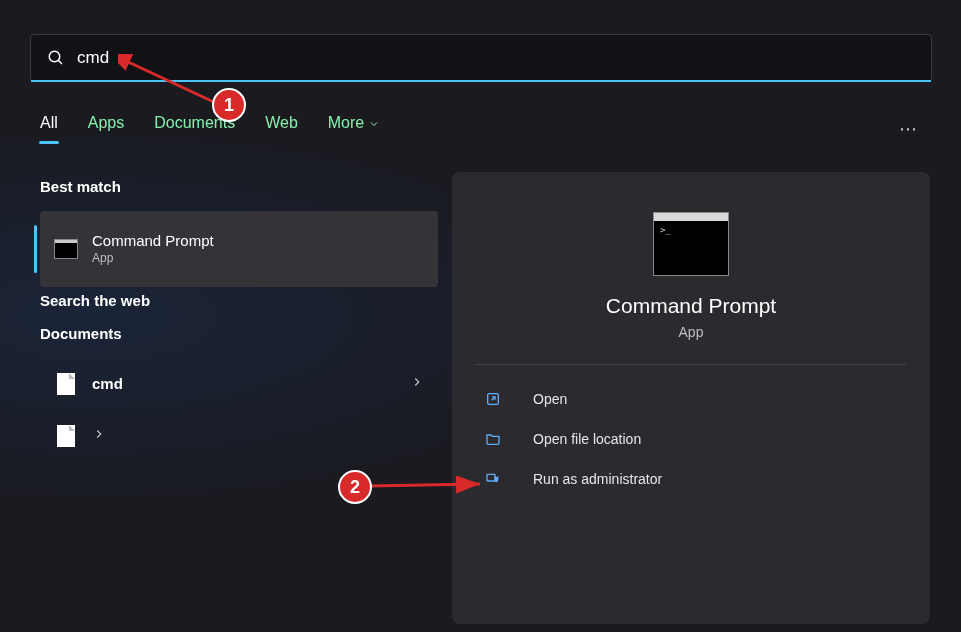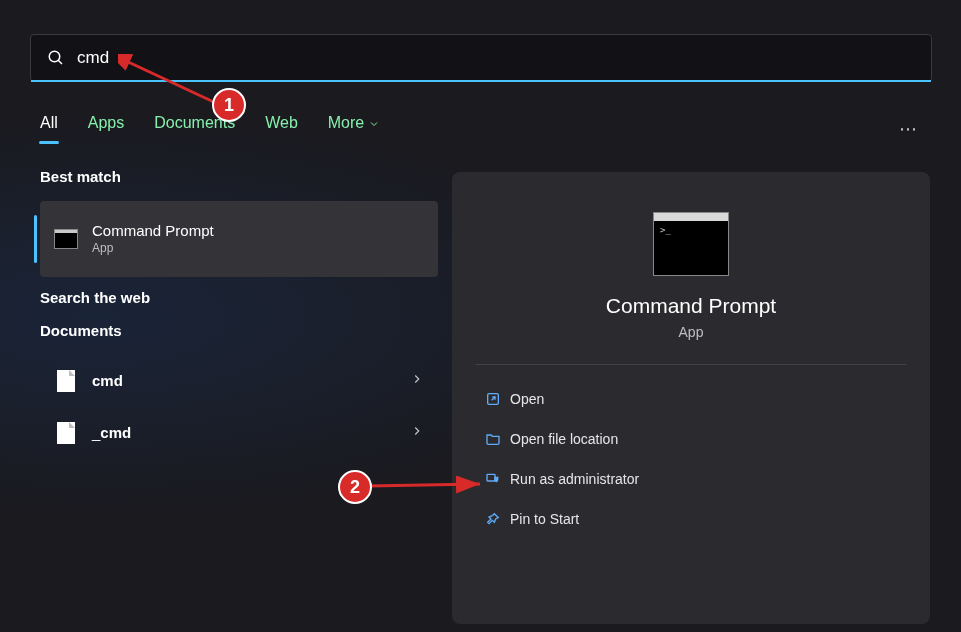--- a/index.html
+++ b/index.html
@@ -24,22 +24,22 @@
 
   
   .tabs { position:absolute; left:40px; top:114px; display:flex; gap:30px; align-items:flex-start; font-size:16px;}
   .tab { color:#86efac; cursor:pointer; padding-bottom:10px; }
   .tab.active { color:#fff; position:relative;}
   .tab.active::after { content:""; position:absolute; left:50%; transform:translateX(-50%); bottom:-2px; width:20px; height:3px; background:#4cc2ff; border-radius:2px;}
   .tab.more svg { vertical-align:middle; margin-left:4px;}
   .ellipsis { position:absolute; right:42px; top:118px; color:#ccc; cursor:pointer; font-size:18px; letter-spacing:2px;}
 
   
-  .leftcol { position:absolute; left:40px; top:168px; width:398px; }
-  .sect-heading { font-size:15px; font-weight:600; margin-bottom:16px; margin-top:12px;}
+  .leftcol { position:absolute; left:40px; top:178px; width:398px; }
+  .sect-heading { font-size:15px; font-weight:600; margin-bottom:16px; margin-top:5px;}
   .sect-heading:first-child { margin-top:0;}
   .resrow {
     display:flex; align-items:center; height:52px; padding:0 14px; border-radius:4px;
     cursor:pointer; position:relative;
   }
   .resrow.selected { background:#343438;}
   .resrow.selected::before { content:""; position:absolute; left:-6px; top:14px; bottom:14px; width:3px; background:#4cc2ff; border-radius:2px;}
   .resrow .ricon { width:24px; display:flex; justify-content:center; margin-right:14px; color:#fff;}
   .resrow .rtext { flex:1; line-height:1.25;}
   .resrow .rtitle { font-size:15px;}
@@ -56,21 +56,21 @@
   .rightpane {
     position:absolute; left:452px; top:172px; width:478px; height:452px;
     background:#2b2b2f; border-radius:8px; padding:40px 24px 12px 24px;
   }
   .bigicon { width:76px; height:64px; margin:0 auto 18px auto; background:#000; border:1px solid #888; position:relative;}
   .bigicon::before{content:"";position:absolute;top:0;left:0;right:0;height:8px;background:#d9d9d9;}
   .bigicon::after{content:">_";position:absolute;top:12px;left:6px;color:#ccc;font-size:9px;font-family:monospace;}
   .bigtitle { text-align:center; font-size:21px; font-weight:400;}
   .bigsub { text-align:center; font-size:14px; color:#bdbdc2; margin-top:6px;}
   .divider { height:1px; background:#444; margin:24px 0 14px 0;}
-  .action { display:flex; align-items:center; height:40px; cursor:pointer; color:#e6e6ea; font-size:14px;}
+  .action { display:flex; align-items:center; height:40px; cursor:pointer; color:#e6e6ea; font-size:14px;gap:23px;}
   .action .aicon { width:34px; display:flex; justify-content:center; color:#60abf8;}
   .action .alabel { }
 
   
   .callout { position:absolute; width:34px; height:34px; border-radius:50%; background:#d92a2a; border:2px solid #fff; color:#fff; font-size:18px; font-weight:600; display:flex; align-items:center; justify-content:center; pointer-events:none; z-index:50;}
   svg.ann { position:absolute; pointer-events:none; z-index:48;}
 </style>
 </head>
 <body>
 
@@ -120,21 +120,20 @@
     <span class="rtext rtitle"><b>cmd</b></span>
     <span class="chev"><svg width="14" height="14" viewBox="0 0 24 24" fill="none" stroke="currentColor" stroke-width="2">
           <polyline points="9 6 15 12 9 18"></polyline>
         </svg></span>
   </div>
 
   <div class="resrow">
     <span class="ricon">
         <span class="docicon"></span>
       </span>
-    <span class="rtext rtitle"><span>_</span><b>cmd</b></span>
     <span class="chev"><svg width="14" height="14" viewBox="0 0 24 24" fill="none" stroke="currentColor" stroke-width="2">
           <polyline points="9 6 15 12 9 18"></polyline>
         </svg></span>
   </div>
 
 </div>
 
 <div class="rightpane">
   <div class="bigicon"></div>
   <div class="bigtitle">Command Prompt</div>
@@ -161,28 +160,20 @@
   </div>
   <div class="action">
     <span class="aicon">
         <svg width="16" height="16" viewBox="0 0 24 24" fill="none" stroke="currentColor" stroke-width="2">
           <rect x="3" y="5" width="12" height="10" rx="1"></rect>
           <path d="M17 9 l3 -1 v5 c0 3 -3 4 -3 4 s-3 -1 -3 -4 v-5 z" fill="#60abf8" stroke="none"></path>
         </svg>
       </span>
     <span class="alabel">Run as administrator</span>
   </div>
-  <div class="action">
-    <span class="aicon">
-        <svg width="16" height="16" viewBox="0 0 24 24" fill="none" stroke="currentColor" stroke-width="2">
-          <path d="M14 4 l6 6 -4 2 -2 5 -3 -3 -5 5 -2 -2 5 -5 -3 -3 5 -2 z"></path>
-        </svg>
-      </span>
-    <span class="alabel">Pin to Start</span>
-  </div>
 </div>
 
 <svg class="ann" style="left:118px; top:54px; width:120px; height:60px;">
   <defs>
       <marker id="ah1" markerWidth="10" markerHeight="10" refX="2" refY="3" orient="auto">
         <path d="M0,0 L0,6 L8,3 z" fill="#d92a2a"></path>
       </marker>
     </defs>
   <line x1="100" y1="50" x2="6" y2="6" stroke="#d92a2a" stroke-width="3" marker-end="url(#ah1)"></line>
 </svg>

